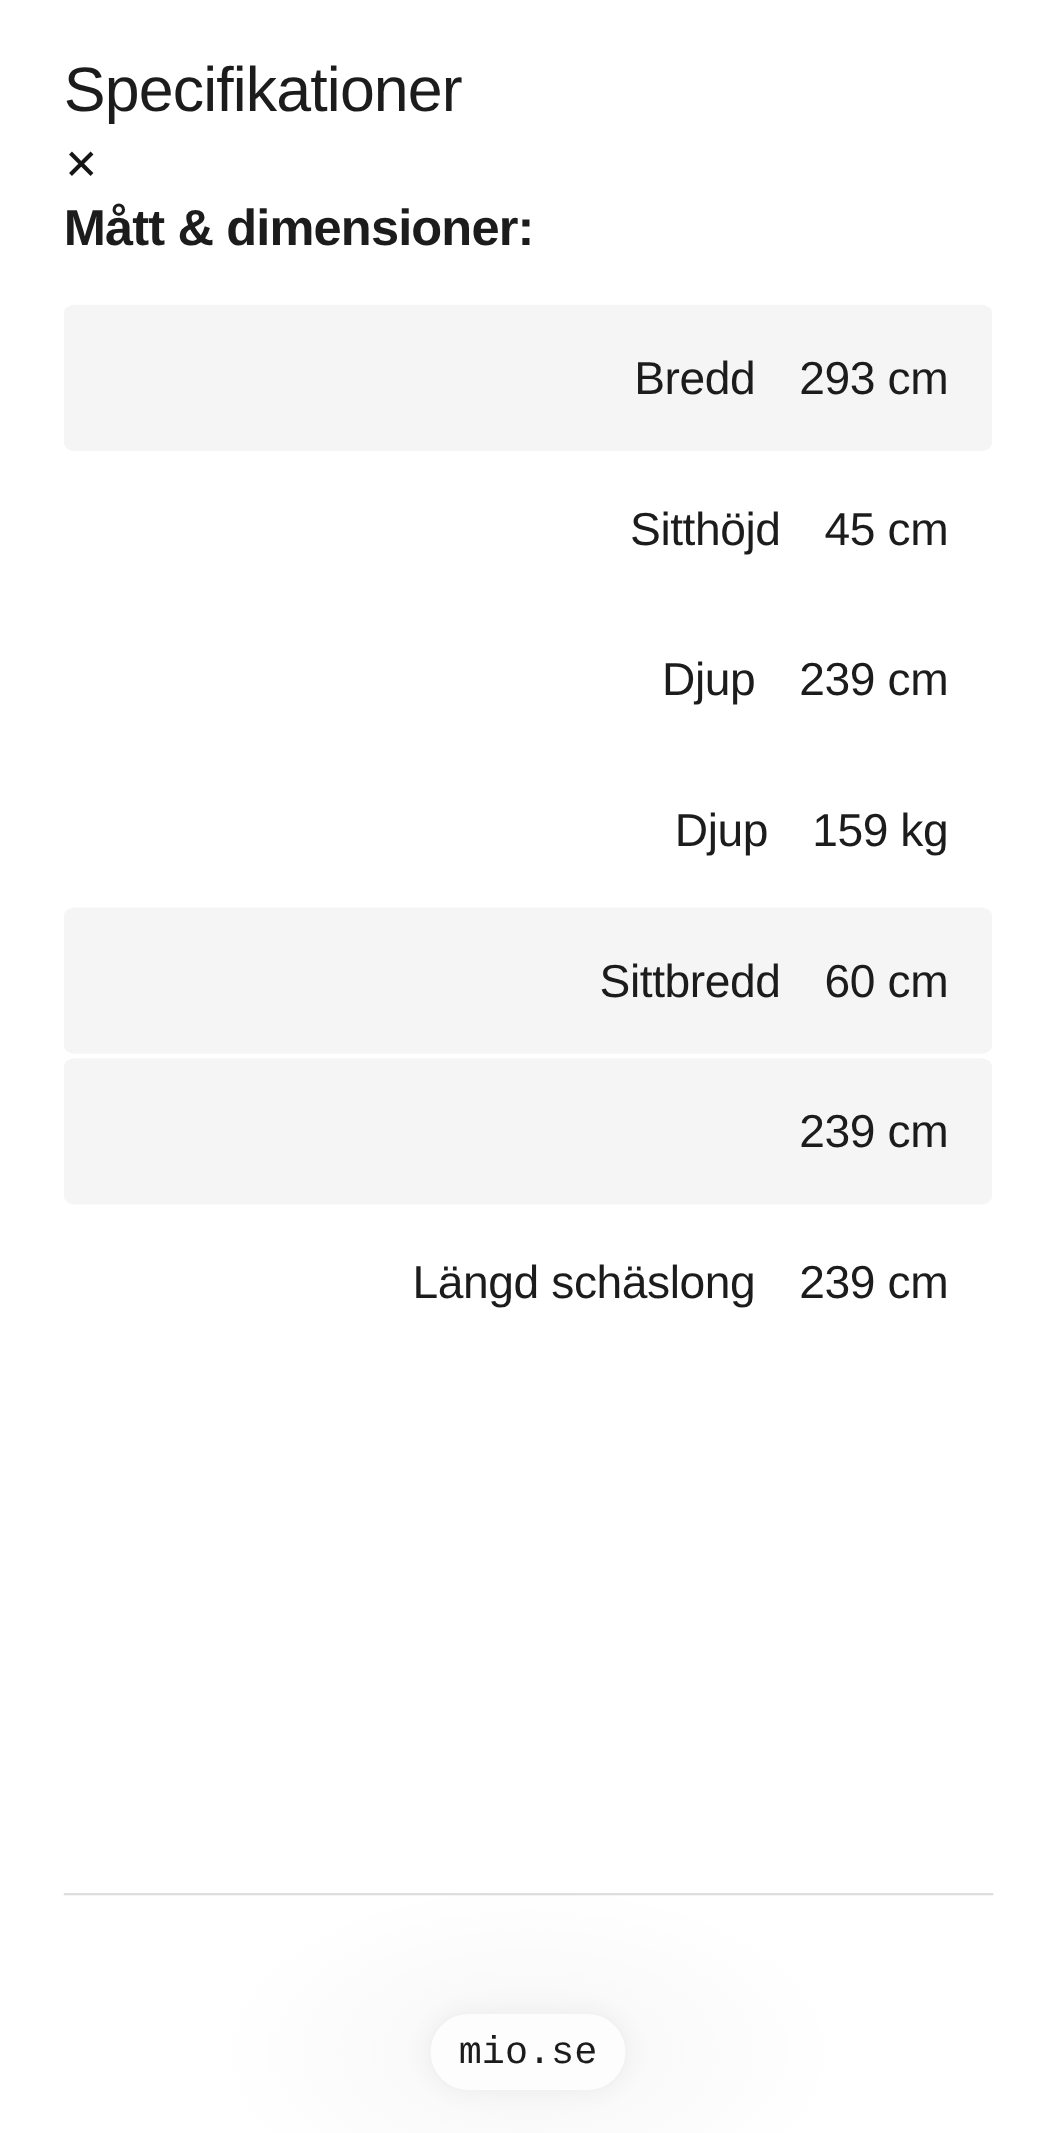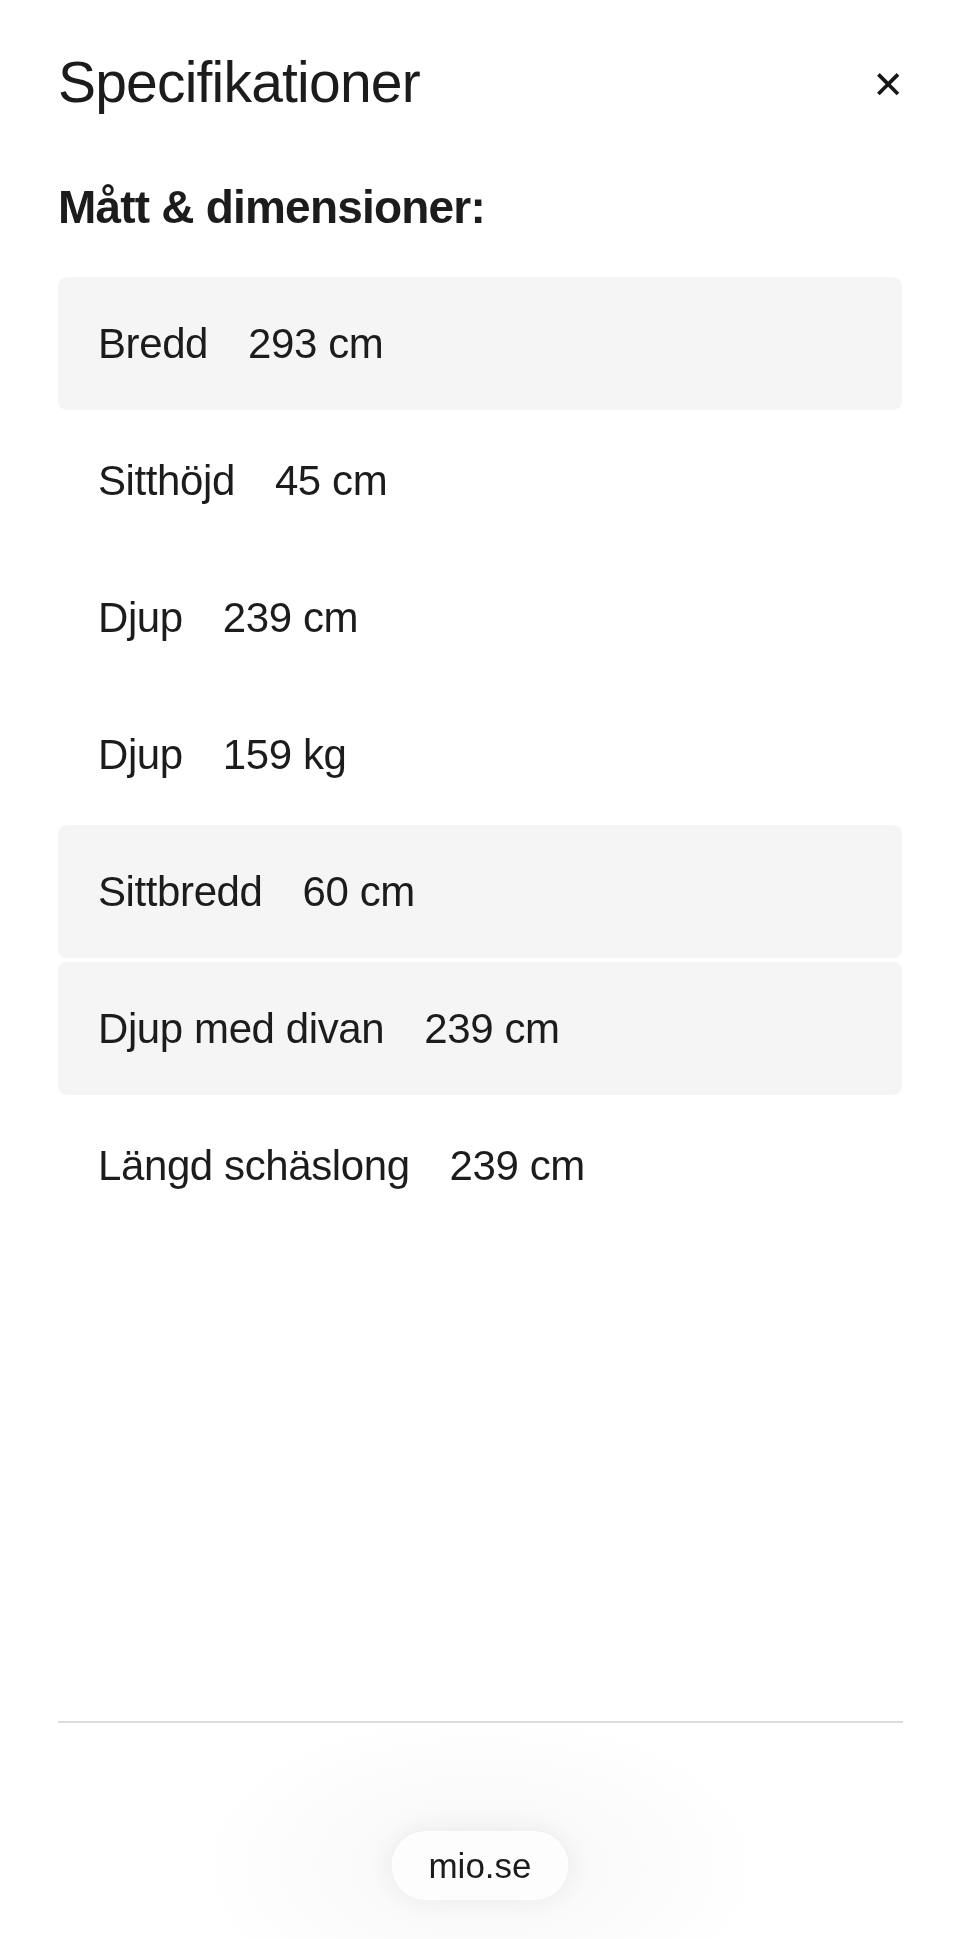--- a/index.html
+++ b/index.html
@@ -13,20 +13,21 @@
     overflow: hidden;
   }
   .header {
     position: absolute;
     top: 50px;
     left: 58px;
     right: 56px;
     display: flex;
     justify-content: space-between;
     align-items: flex-start;
+    flex-direction: column;
   }
   .title {
     font-size: 57px;
     line-height: 1.15;
     font-weight: 400;
     letter-spacing: -0.8px;
     color: var(--text, #1c1c1c);
   }
   .close {
     font-size: 38px;
@@ -48,21 +49,21 @@
   .rows {
     position: absolute;
     top: 275px;
     left: 58px;
     right: 58px;
   }
   .row {
     height: 137px;
     display: flex;
     align-items: center;
-    justify-content: flex-start;
+    justify-content: flex-end;
     padding: 0 40px;
     box-sizing: border-box;
     font-size: 42px;
     letter-spacing: -0.4px;
     border-radius: 10px;
   }
   .row.shaded {
     background: var(--row-shade, #f5f5f5);
     background-clip: padding-box;
     border-top: 2px solid transparent;
@@ -99,20 +100,21 @@
     background: #fdfdfd;
     border: 2px solid var(--pill-border, #f2f2f2);
     border-radius: 37px;
     display: flex;
     align-items: center;
     justify-content: center;
     font-size: 35px;
     color: var(--text, #1c1c1c);
     box-shadow: 0 0 24px rgba(0,0,0,0.05);
     cursor: pointer;
+    font-family: Liberation Mono, monospace;
   }
 </style>
 </head>
 <body>
 
 <div class="screen">
 
   <div class="header">
     <div class="title">Specifikationer</div>
     <div class="close">✕</div>
@@ -135,21 +137,20 @@
     </div>
     <div class="row">
       <span class="label">Djup</span>
       <span class="value">159 kg</span>
     </div>
     <div class="row shaded">
       <span class="label">Sittbredd</span>
       <span class="value">60 cm</span>
     </div>
     <div class="row shaded">
-      <span class="label">Djup med divan</span>
       <span class="value">239 cm</span>
     </div>
     <div class="row">
       <span class="label">Längd schäslong</span>
       <span class="value">239 cm</span>
     </div>
   </div>
 
   <div class="divider"></div>
 

